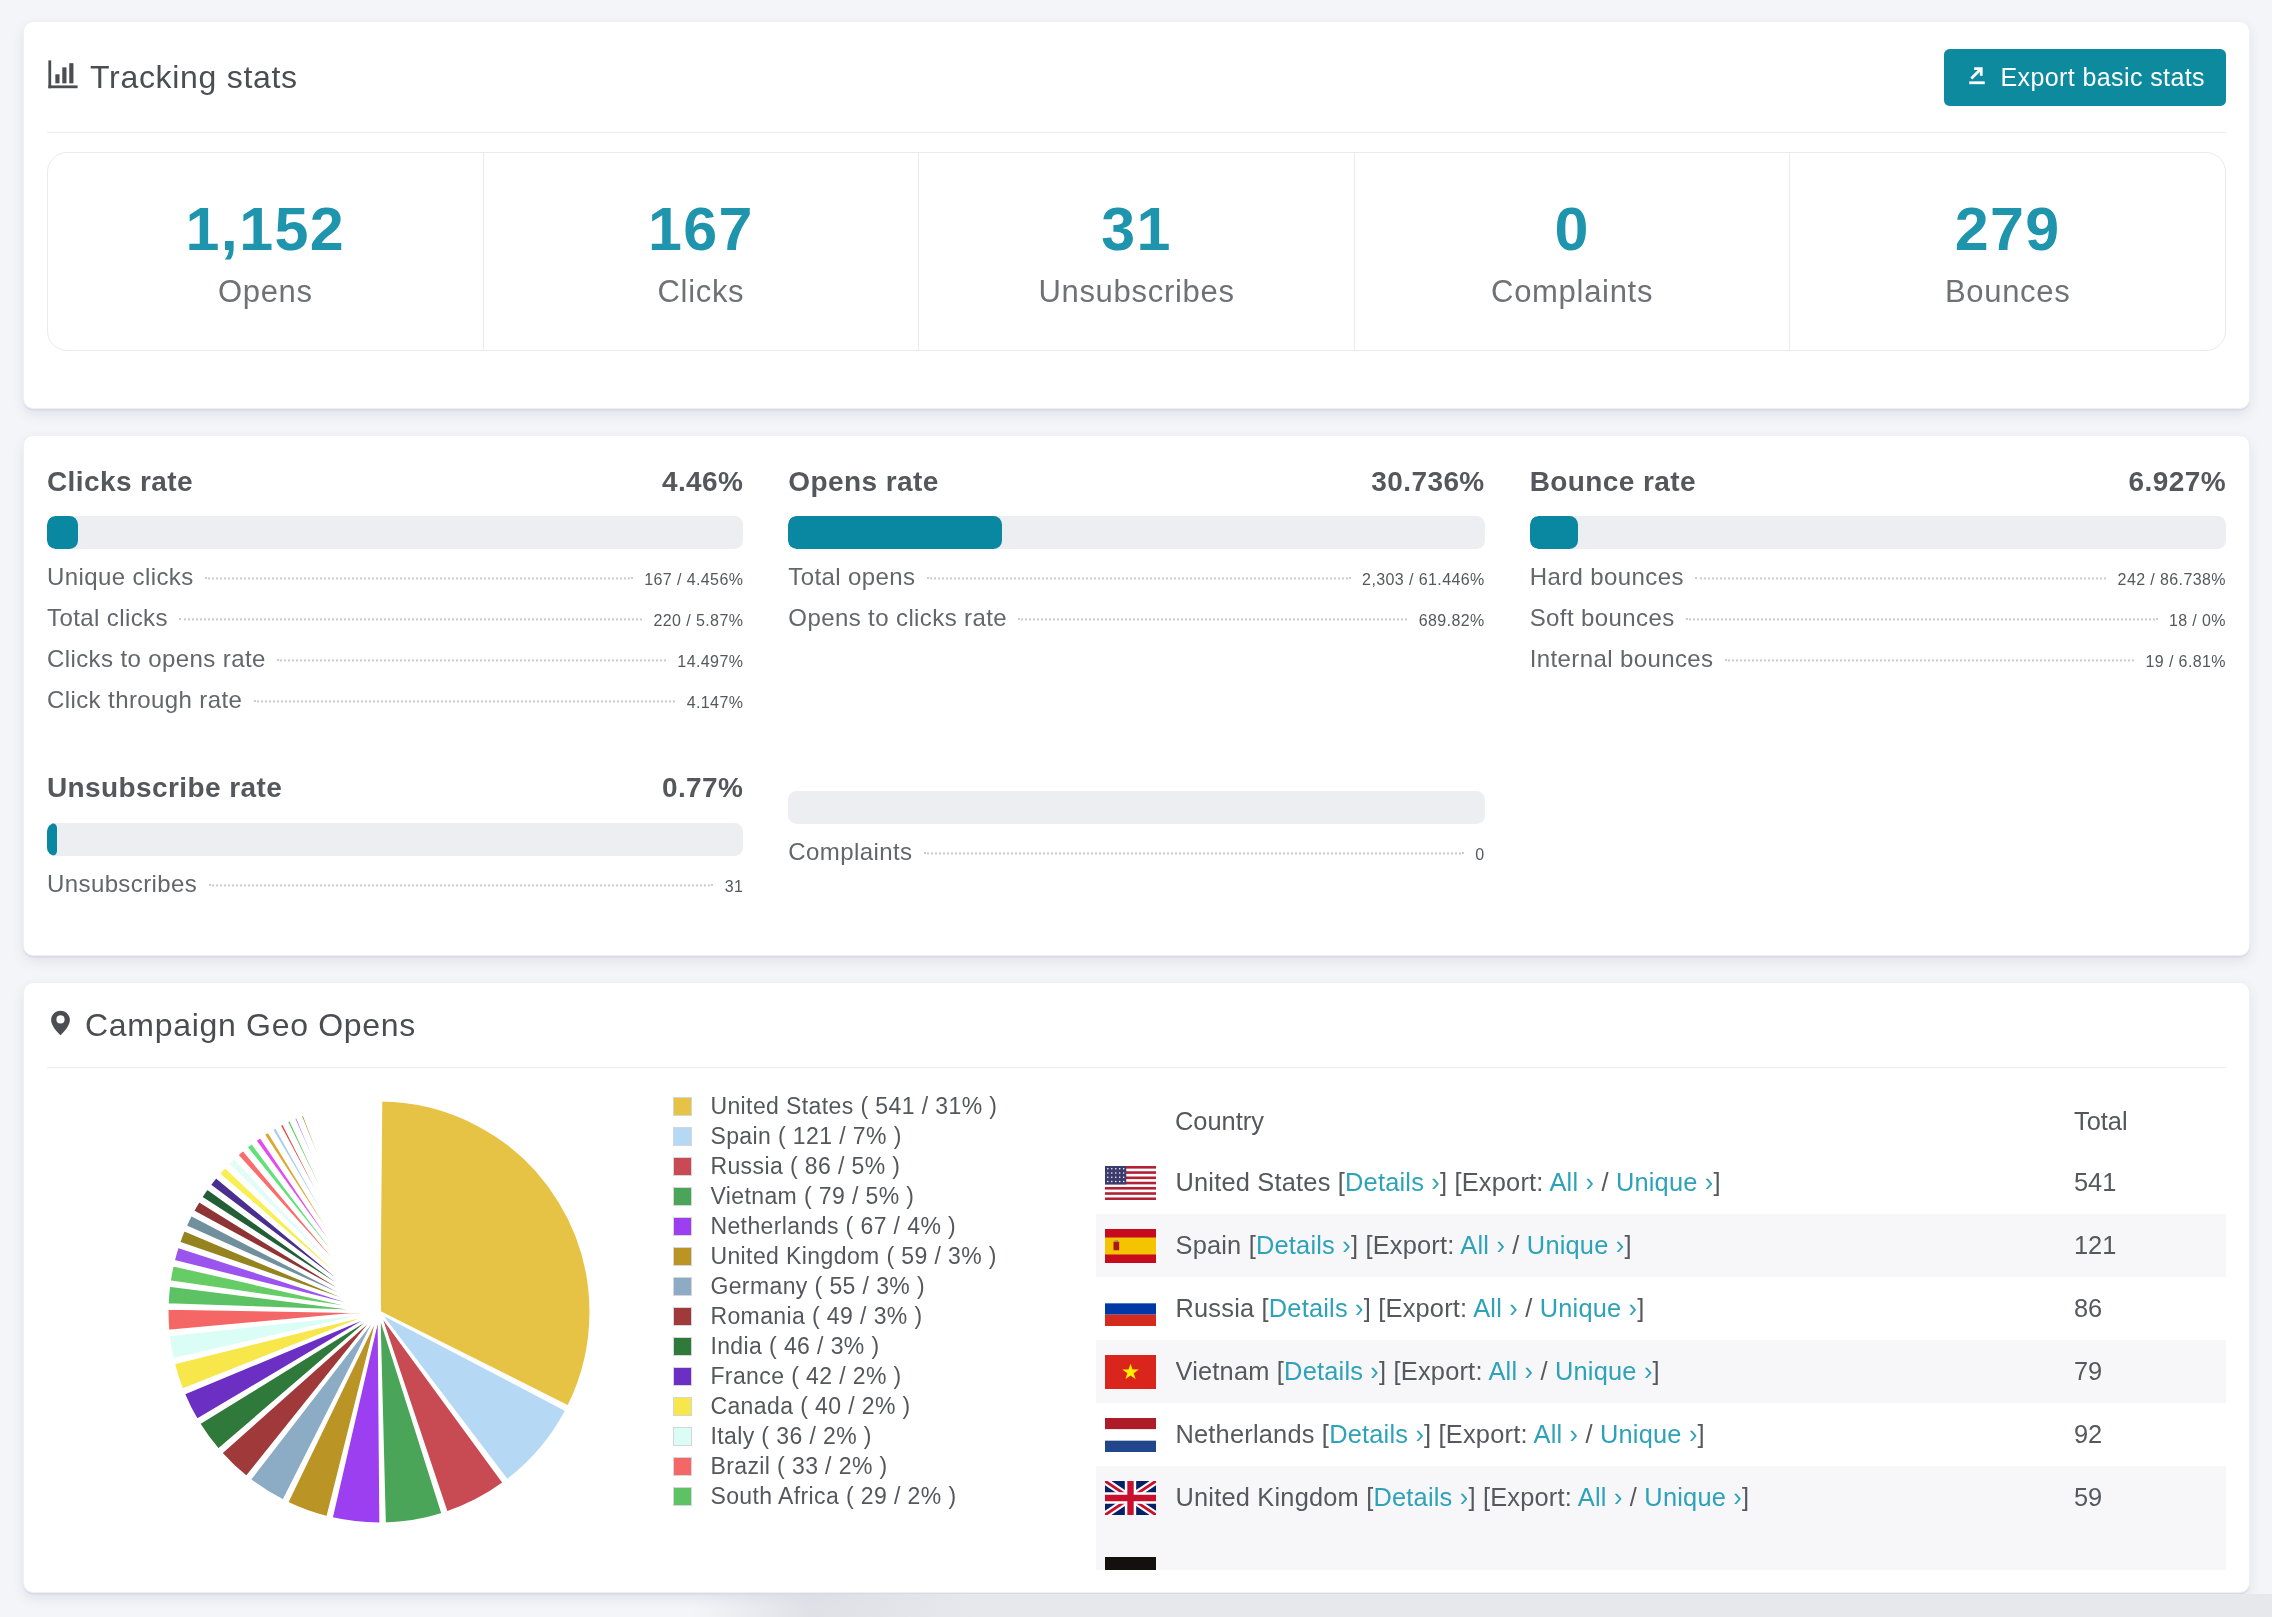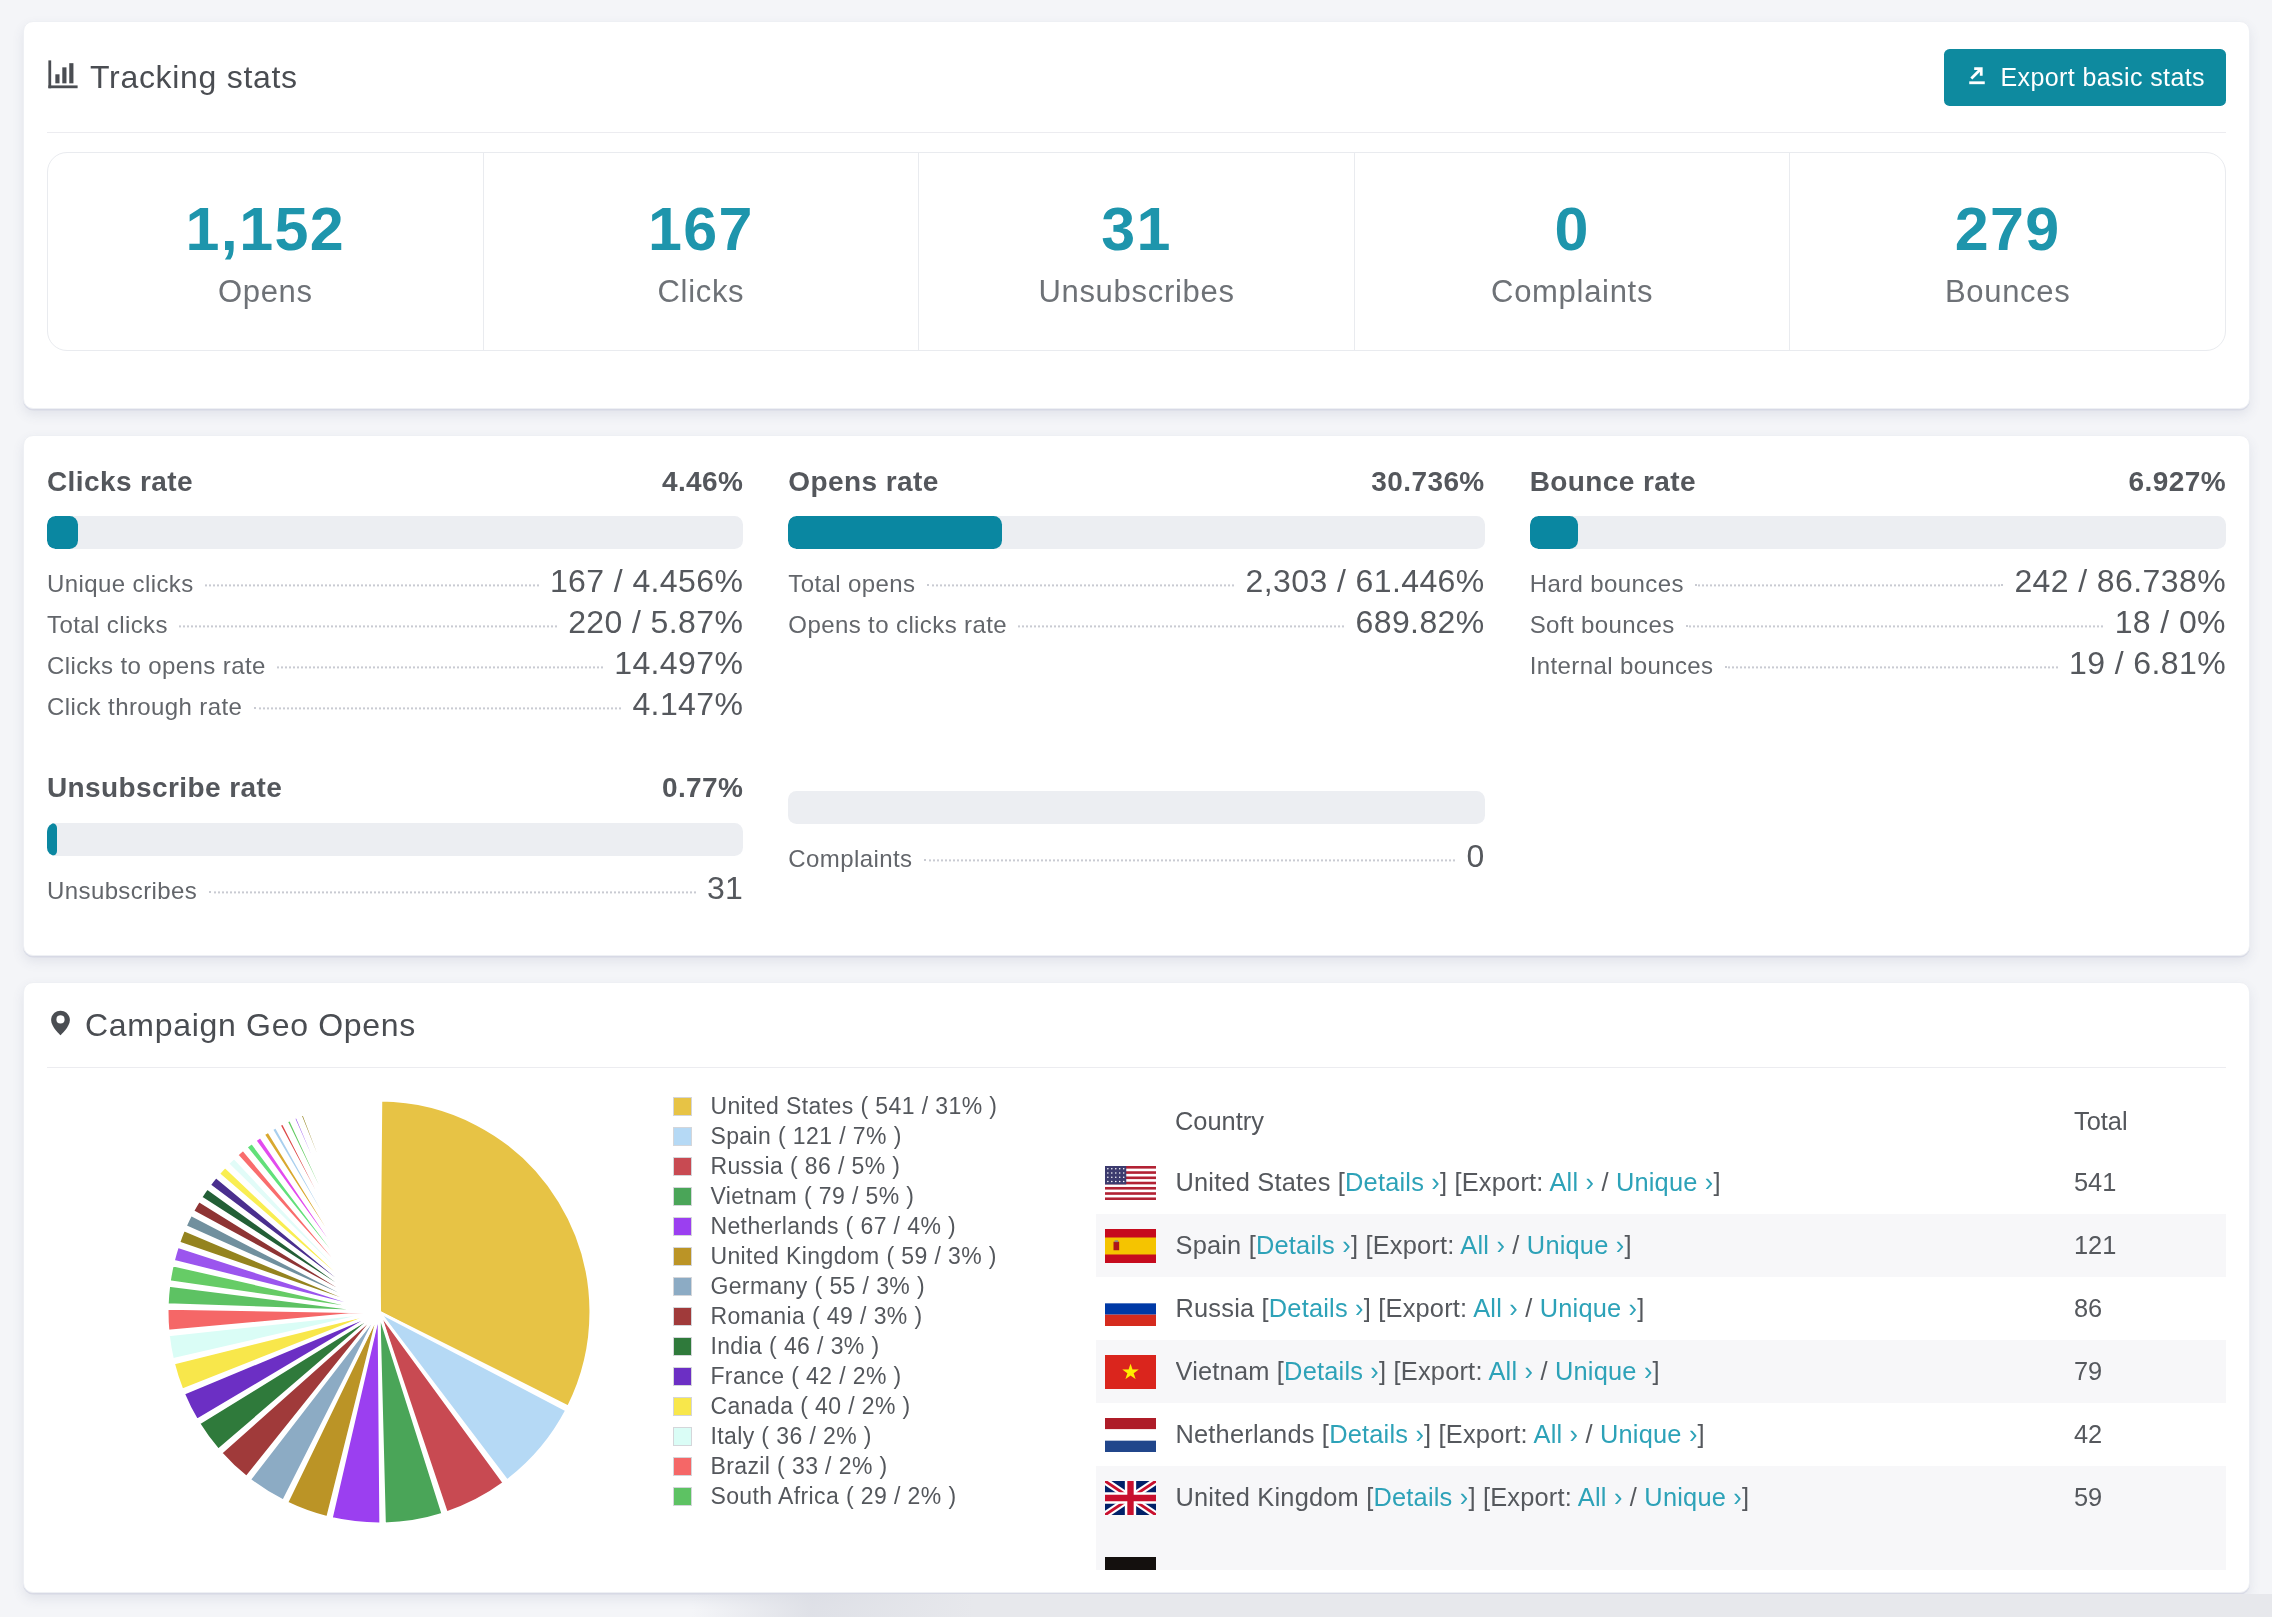--- a/index.html
+++ b/index.html
@@ -57,21 +57,21 @@
   .rate-head { display:flex; justify-content:space-between; align-items:baseline; }
   .rate-title, .rate-value { font-size:28px; font-weight:700; color:#54575c; letter-spacing:0.4px; }
   .bar {
     margin-top:18.4px; height:33px; background:#eceef2; border-radius:8.5px; overflow:hidden;
   }
   .bar-fill { height:100%; background:#0a87a1; border-radius:8.5px; }
   .rate-rows { margin-top:14px; }
   .rrow { display:flex; align-items:baseline; height:41px; }
   .rrow-label { font-size:24px; color:#63666b; white-space:nowrap; letter-spacing:0.4px; }
   .rrow-leader { flex:1; border-bottom:2.1px dotted #c9cbd2; margin:0 11.3px; transform:translateY(-5.6px); }
-  .rrow-value { font-size:32px; color:#55585d; white-space:nowrap; letter-spacing:0.4px; }
+  .rrow-value { font-size:16px; color:#55585d; white-space:nowrap; letter-spacing:0.4px; }
 
   
   #geo-content { display:flex; align-items:flex-start; }
   #pie-wrap { margin:18.4px 0 0 106px; width:452px; height:452px; flex:none; }
   #legend { margin:23px 0 0 68px; list-style:none; flex:none; width:423px; }
   #legend li { display:flex; align-items:center; gap:18.4px; height:30px; }
   .swatch { width:19px; height:19px; border:1.4px solid #d4d6da; flex:none; }
   .legend-label { font-size:23px; color:#54575c; letter-spacing:0.4px; white-space:nowrap; }
 
   #geo-table { flex:1; margin-top:23px; min-width:0; }
@@ -452,21 +452,21 @@
             <span class="t-cell-country"><span>Vietnam</span><span> [</span><a class="t-link">Details ›</a><span>] [Export: </span><a class="t-link">All ›</a><span> / </span><a class="t-link">Unique ›</a><span>]</span></span>
             <span class="t-cell-total">79</span>
           </div>
           <div class="t-row">
             <svg viewBox="0 0 72 48" class="flag">
               <rect x="0" y="0" width="72" height="16" fill="#ae1c28"></rect>
               <rect x="0" y="16" width="72" height="16" fill="#fff"></rect>
               <rect x="0" y="32" width="72" height="16" fill="#21468b"></rect>
             </svg>
             <span class="t-cell-country"><span>Netherlands</span><span> [</span><a class="t-link">Details ›</a><span>] [Export: </span><a class="t-link">All ›</a><span> / </span><a class="t-link">Unique ›</a><span>]</span></span>
-            <span class="t-cell-total">42</span>
+            <span class="t-cell-total">92</span>
           </div>
           <div class="t-row">
             <svg viewBox="0 0 72 48" class="flag">
               <rect x="0" y="0" width="72" height="48" fill="#012169"></rect>
               <line x1="0" y1="0" x2="72" y2="48" stroke="#fff" stroke-width="10"></line>
               <line x1="72" y1="0" x2="0" y2="48" stroke="#fff" stroke-width="10"></line>
               <line x1="0" y1="0" x2="72" y2="48" stroke="#c8102e" stroke-width="4"></line>
               <line x1="72" y1="0" x2="0" y2="48" stroke="#c8102e" stroke-width="4"></line>
               <line x1="36" y1="0" x2="36" y2="48" stroke="#fff" stroke-width="16"></line>
               <line x1="0" y1="24" x2="72" y2="24" stroke="#fff" stroke-width="16"></line>

